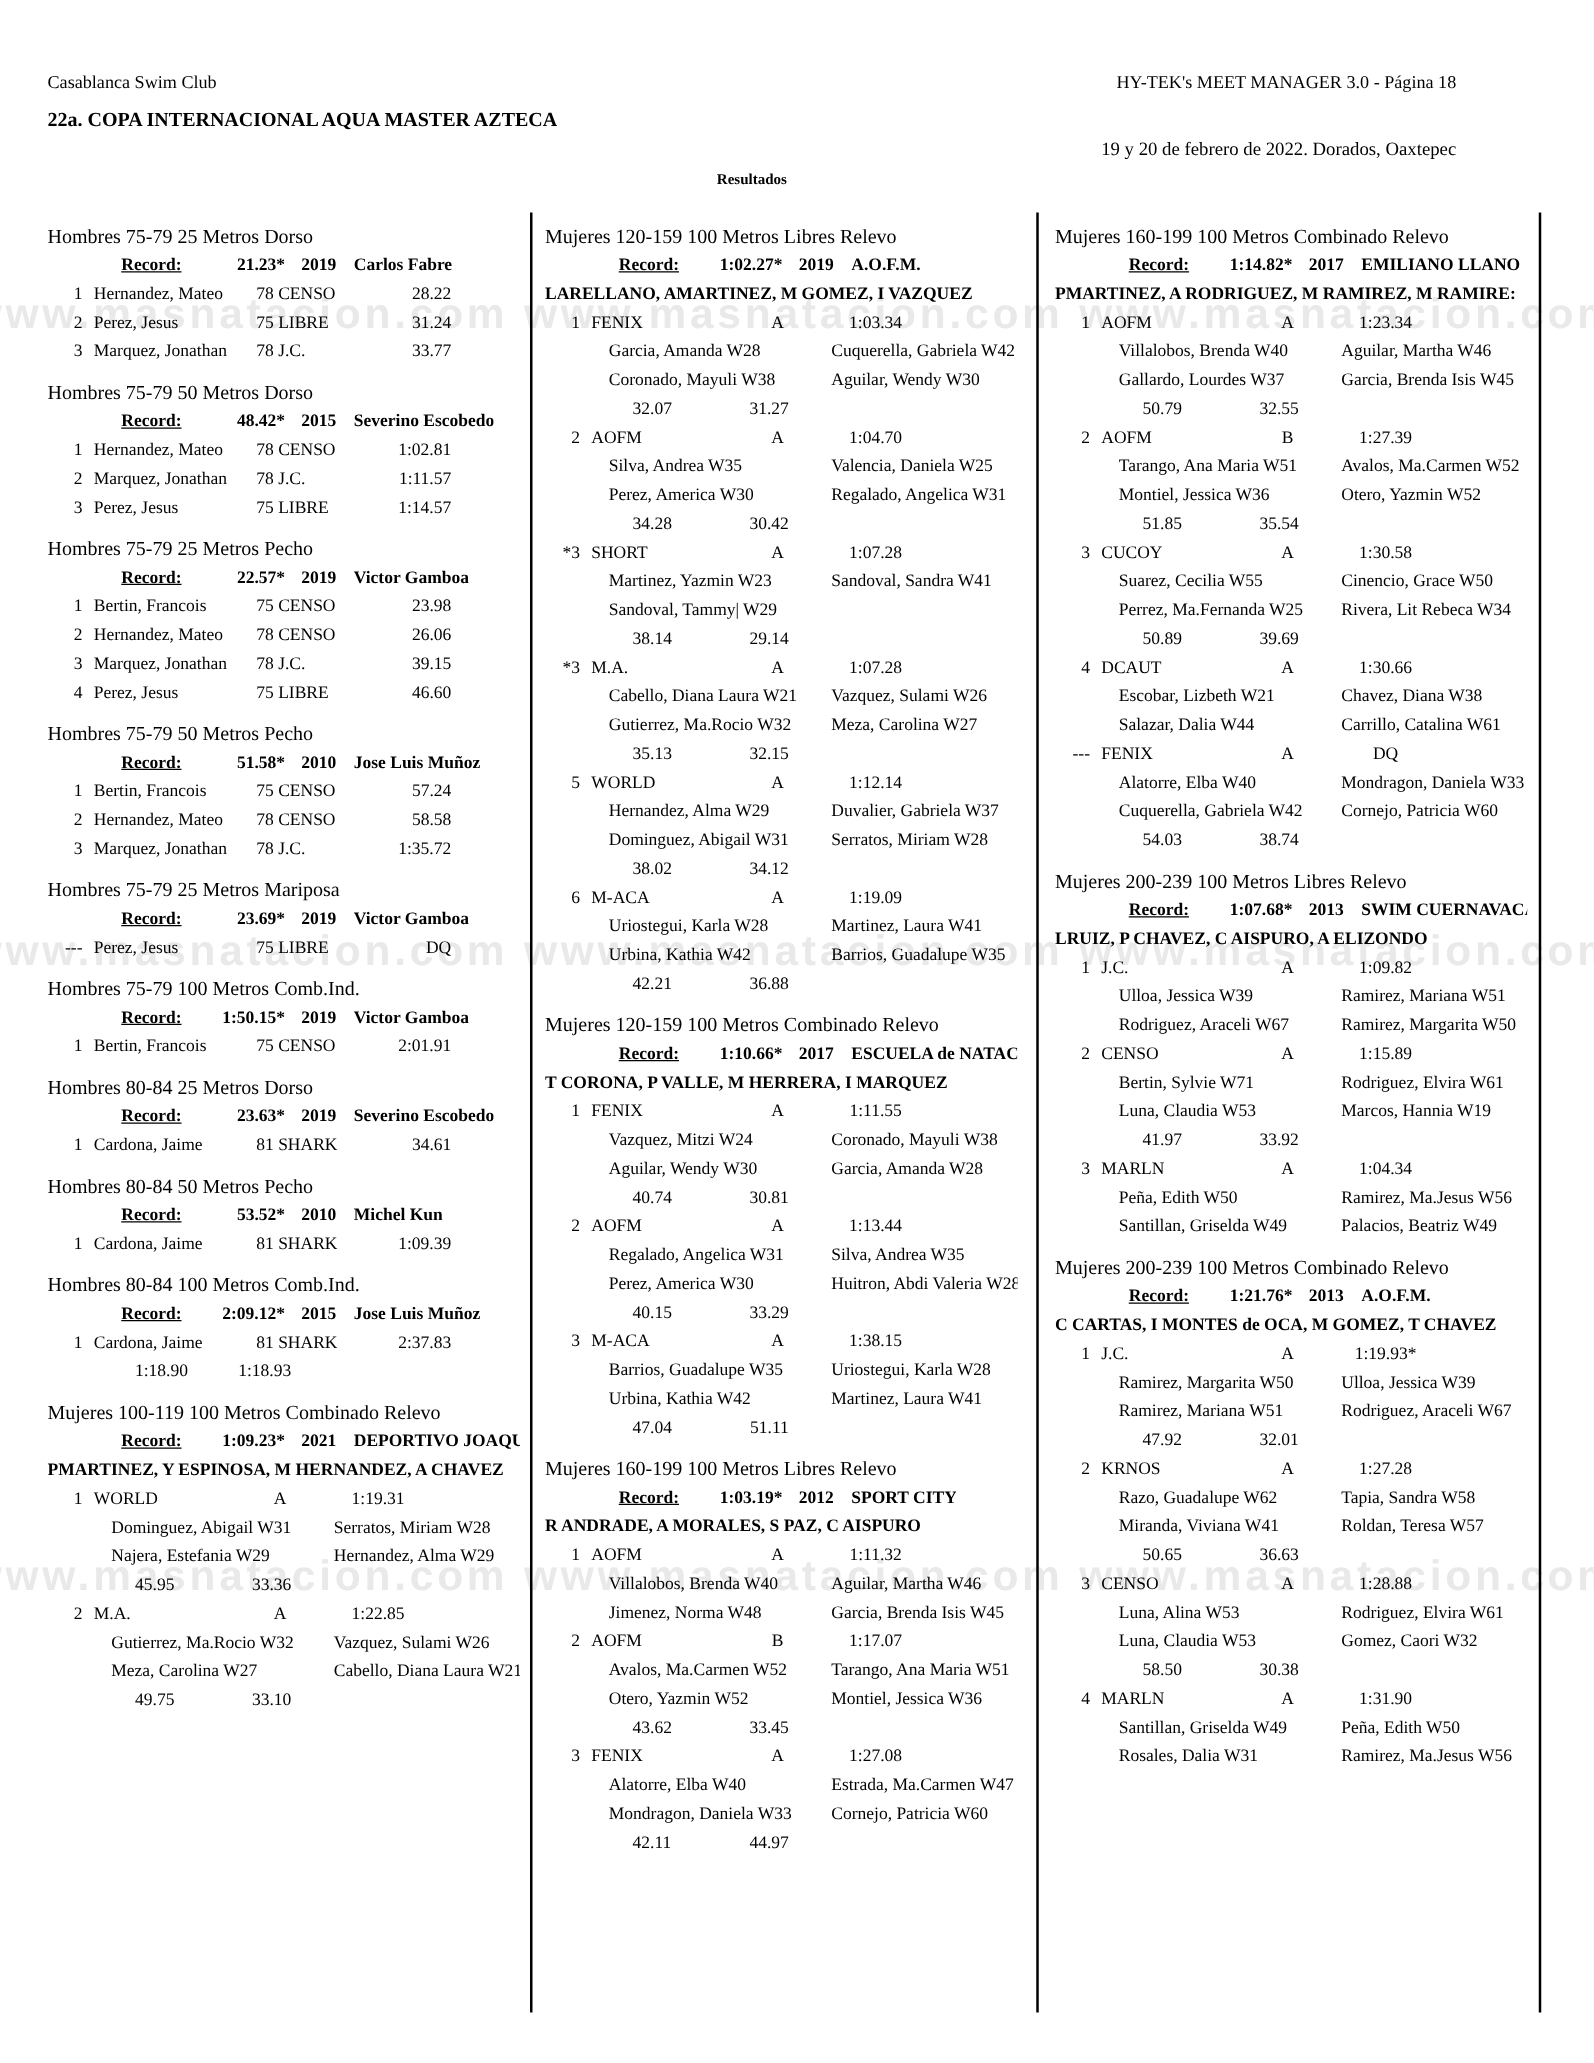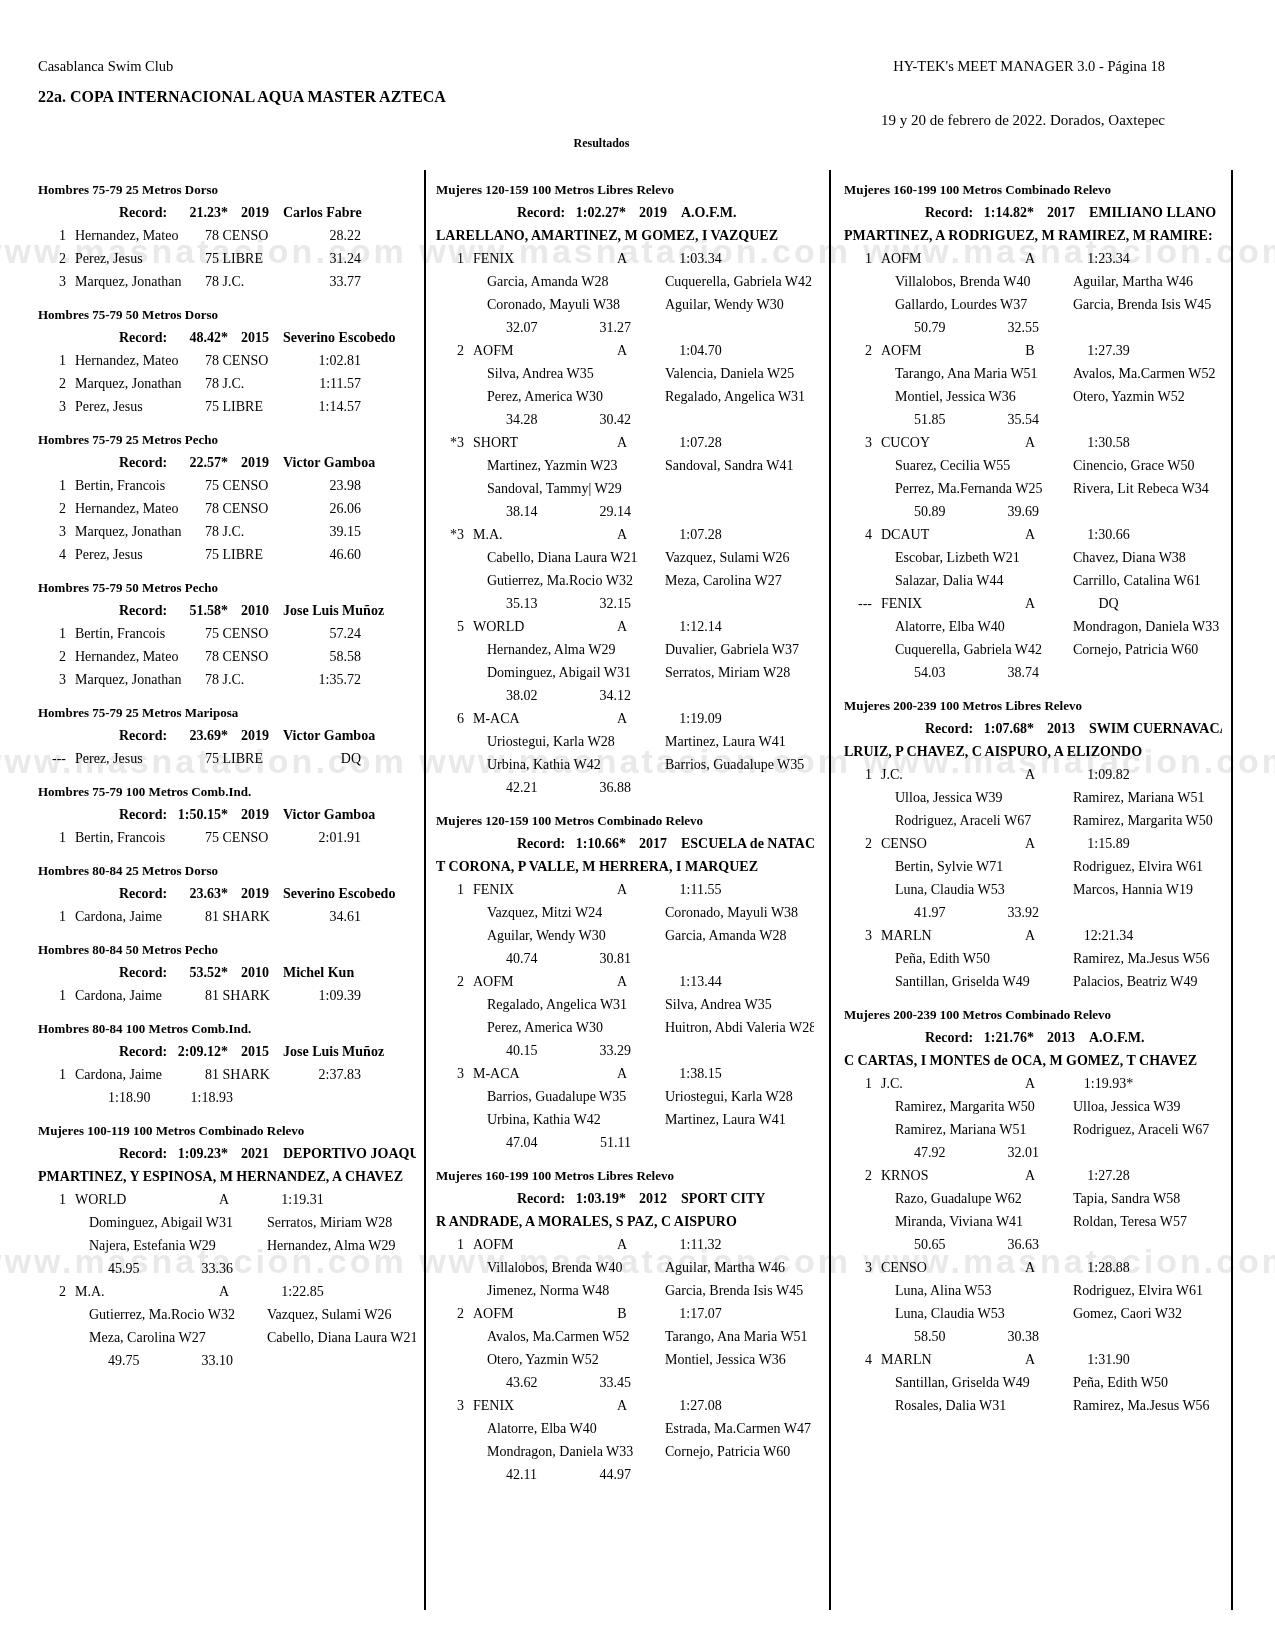--- a/index.html
+++ b/index.html
@@ -24,24 +24,24 @@
 
   
   .divider{position:absolute;top:170px;height:1440px;width:2px;background:#000;z-index:2;}
   .d1{left:424px}.d2{left:829px}.d3{left:1231px}
 
   
   .column{position:absolute;top:178px;width:378px;font-size:14px;line-height:23px;z-index:1;}
   .c1{left:38px}.c2{left:436px}.c3{left:844px}
 
   .event-block + .event-block{margin-top:10px;}
-  .ev-title{font-weight:bold;font-size:13px;white-space:nowrap;overflow:hidden;}
+  .ev-title{font-weight:normal;font-size:16px;white-space:nowrap;overflow:hidden;}
   .rec-line{display:flex;font-weight:bold;white-space:nowrap;overflow:hidden;}
   .rec-left{display:flex;width:190px;flex-shrink:0;}
-  .rec-label{margin-left:81px;flex-shrink:0;}
+  .rec-label{margin-left:59px;flex-shrink:0;text-decoration:underline;}
   .rec-time{flex:1;text-align:right;}
   .rec-year{margin-left:13px;flex-shrink:0;}
   .rec-holder{margin-left:14px;overflow:hidden;}
   .legs{font-weight:bold;white-space:nowrap;overflow:hidden;}
 
   .ind-row,.relay-row{display:flex;white-space:nowrap;}
   .place{width:28px;text-align:right;flex-shrink:0;}
   .name{margin-left:9px;width:130px;flex-shrink:0;}
   .age-team{width:100px;flex-shrink:0;}
   .itime{flex:1;text-align:right;margin-right:55px;}
@@ -726,21 +726,21 @@
           <span class="sw2">Marcos, Hannia W19</span>
         </div>
         <div class="splits-row">
           <span class="sp1">41.97</span>
           <span class="sp2">33.92</span>
         </div>
         <div class="relay-row">
           <span class="place">3</span>
           <span class="team">MARLN</span>
           <span class="letter">A</span>
-          <span class="rtime">12:21.34</span>
+          <span class="rtime">1:04.34</span>
         </div>
         <div class="sw-row">
           <span class="sw1">Peña, Edith W50</span>
           <span class="sw2">Ramirez, Ma.Jesus W56</span>
         </div>
         <div class="sw-row">
           <span class="sw1">Santillan, Griselda W49</span>
           <span class="sw2">Palacios, Beatriz W49</span>
         </div>
       </div>

